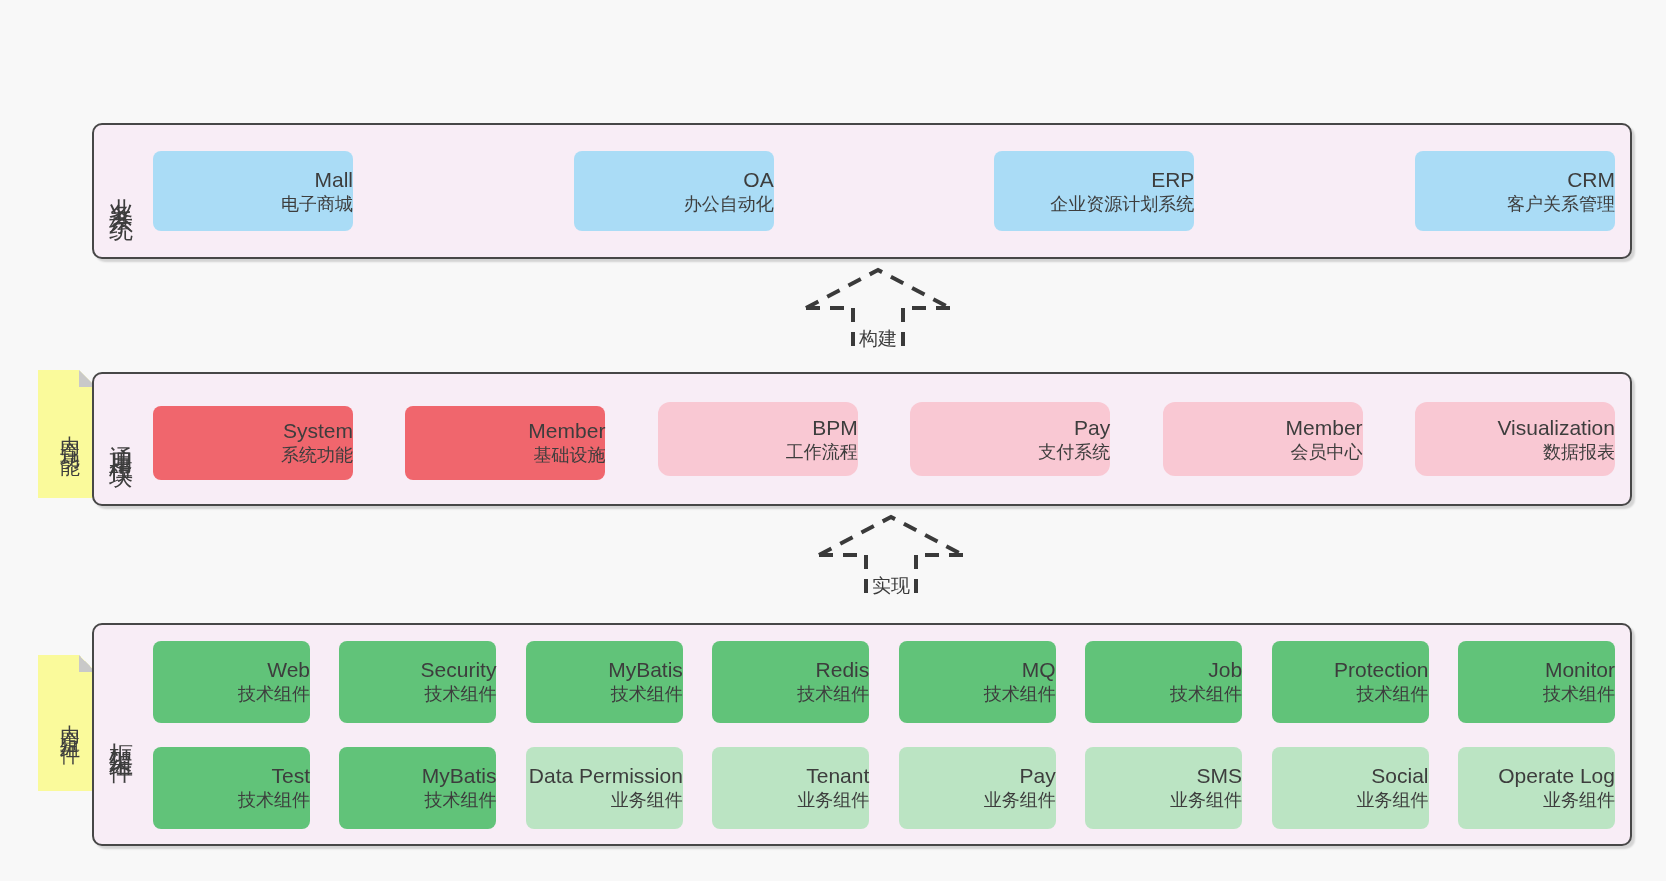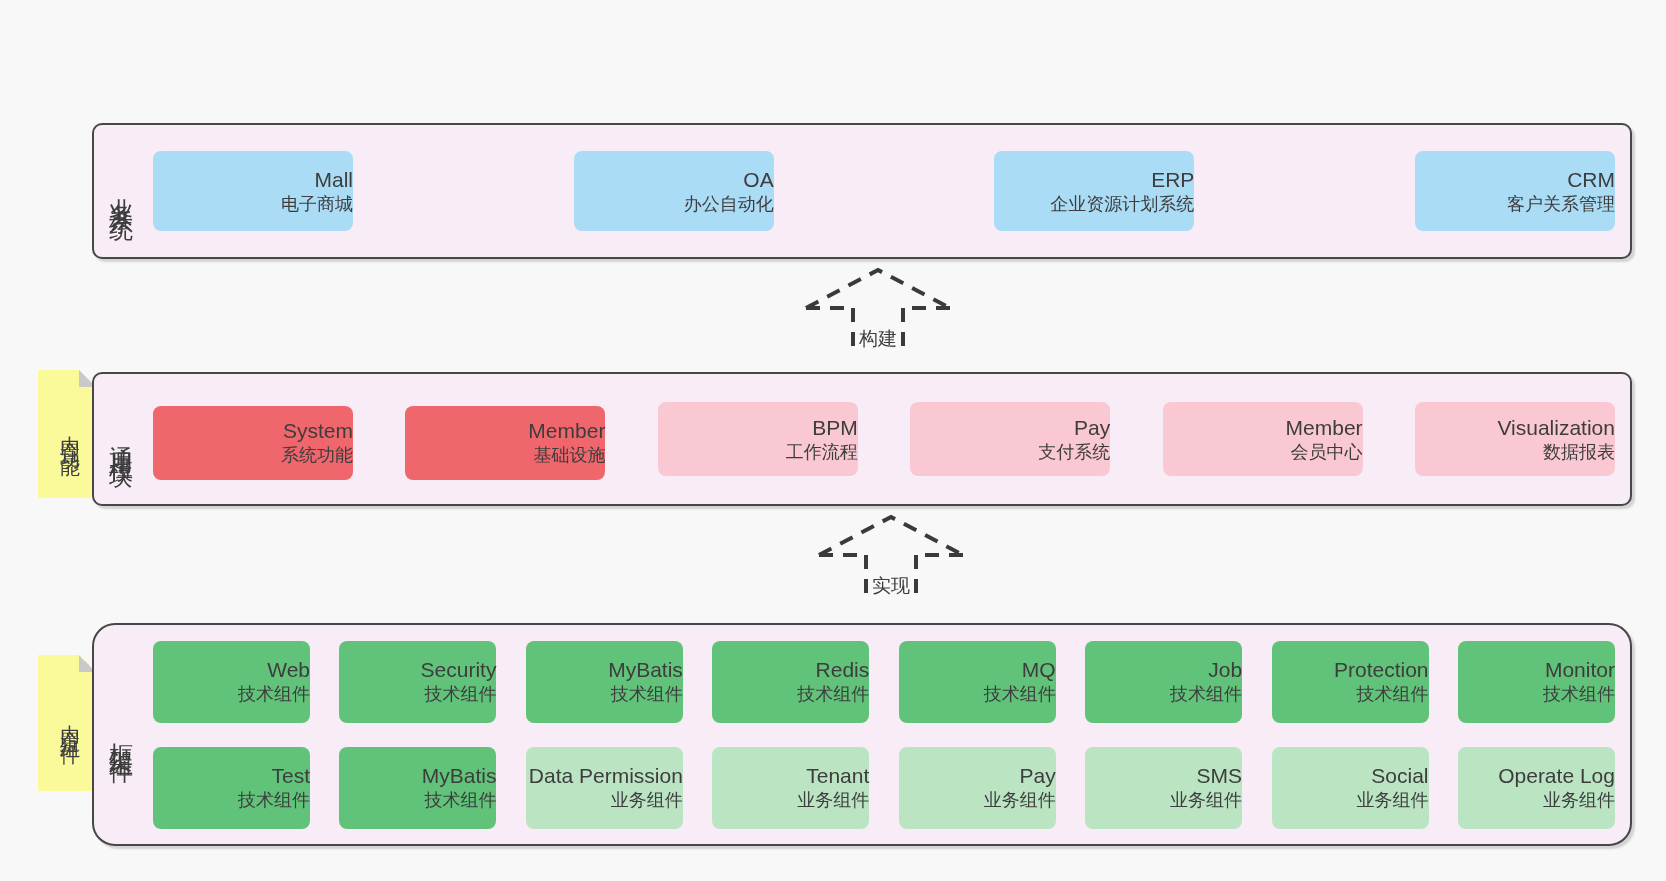--- a/index.html
+++ b/index.html
@@ -39,21 +39,21 @@
     text-align:center;border-radius:8px;color:var(--text,#3d3d3d);
     line-height:1.25;
   }
   .row-6 .box{width:200px;height:80px;}
   .panel-modules .box{height:74px;}
   .row-8 .box{width:157px;height:82px;}
   .box-title{font-size:21px;}
   .box-sub{font-size:18px;}
   .v-blue{background:var(--blue,#aadcf6);}
   .v-red{background:var(--red,#f0666d);margin-top:7px;}
-  .v-pink{background:var(--pink,#f9c8d3);}
+  .v-pink{background:var(--pink,#f9c8d3);border-radius:12px;}
   .v-green-dark{background:var(--green-dark,#61c379);}
   .v-green-light{background:var(--green-light,#bbe4c3);}
   .sticky{
     position:absolute;width:58px;z-index:1;
     background:var(--sticky-yellow,#fafa9b);
     clip-path:polygon(0 0,calc(100% - 17px) 0,100% 17px,100% 100%,0 100%);
     display:flex;align-items:center;justify-content:center;
   }
   .fold{
     position:absolute;top:0;right:0;width:17px;height:17px;
@@ -144,21 +144,21 @@
       </div>
   </div>
 
   <div class="arrow" style="left:816px;top:513px;">
     <svg width="150" height="84" viewBox="0 0 150 84">
       <path d="M3 42 L75 4 L147 42 M3 42 H50 M147 42 H100 M50 42 V84 M100 42 V84" fill="none" stroke="var(--line,#3a3a3a)" stroke-width="4" stroke-dasharray="14 10"></path>
     </svg>
     <div class="arrow-label">实现</div>
   </div>
 
-  <div class="panel" style="left:92px;top:623px;width:1536px;height:219px;border-radius:23px;">
+  <div class="panel" style="left:92px;top:623px;width:1536px;height:219px;">
     <div class="panel-label">框架组件</div>
     <div class="rows">
       <div class="row row-8">
           <div class="box v-green-dark">
             <div class="box-title">Web</div>
             <div class="box-sub">技术组件</div>
           </div>
           <div class="box v-green-dark">
             <div class="box-title">Security</div>
             <div class="box-sub">技术组件</div>

